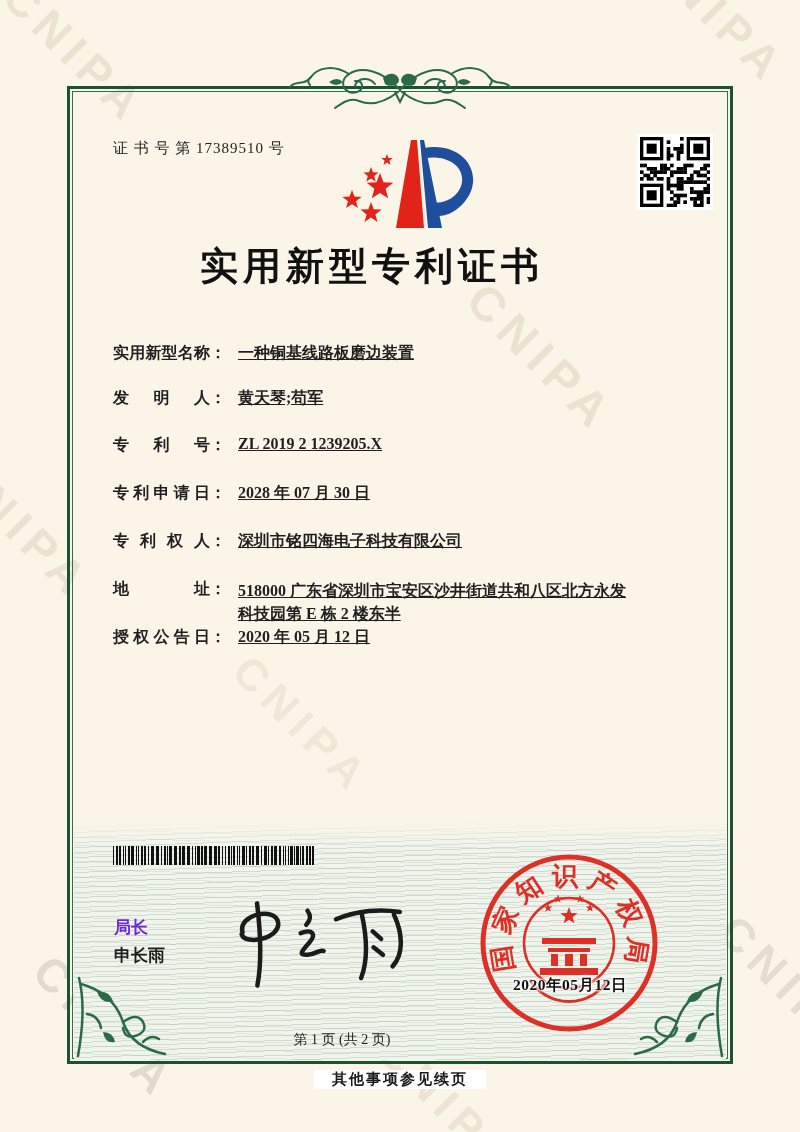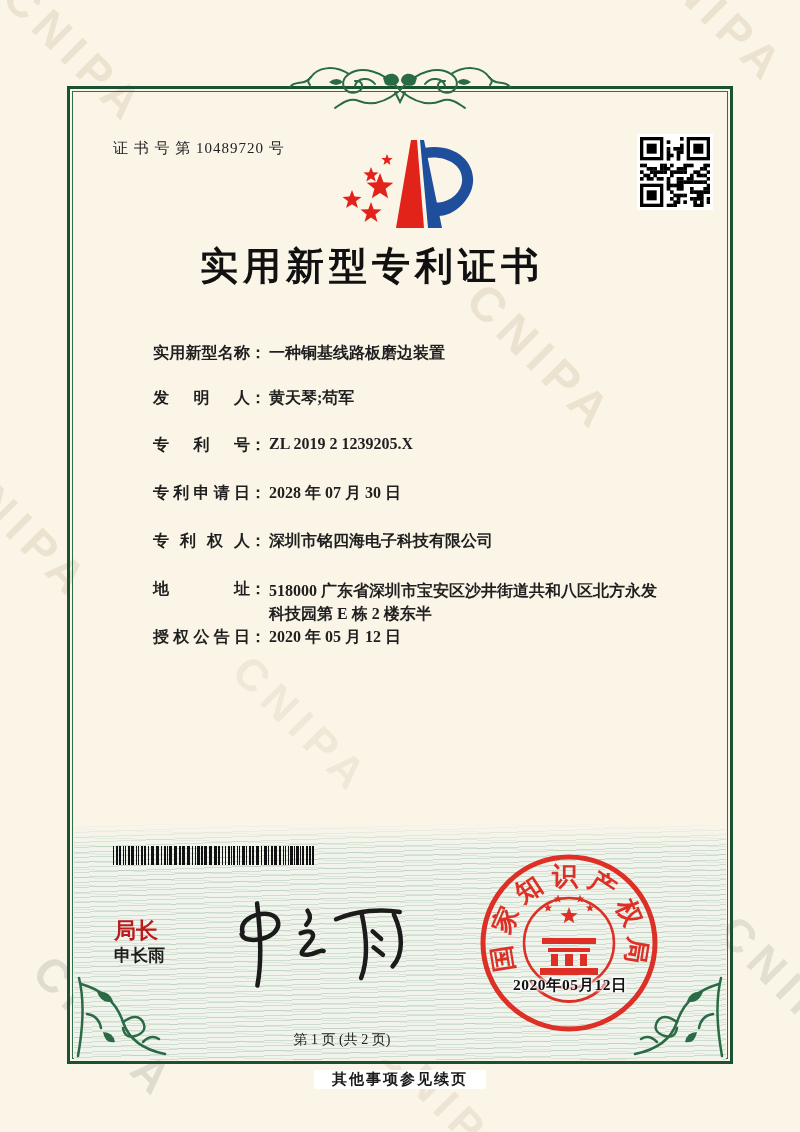--- a/index.html
+++ b/index.html
@@ -51,38 +51,38 @@
   .qr svg{position:absolute;left:3px;top:3px;}
   .title{
     position:absolute;left:0;top:241px;width:744px;
     text-align:center;font-size:38px;font-weight:bold;letter-spacing:5px;
     color:#111;
   }
   
   .frow{position:absolute;left:113px;font-size:16px;font-weight:bold;white-space:nowrap;}
   .flabel{
     display:inline-block;width:97px;vertical-align:top;
-    text-align:justify;text-align-last:justify;margin-left:40px;
+    text-align:justify;text-align-last:justify;
   }
   .fcolon{display:inline-block;vertical-align:top;}
-  .fvalue{display:inline-block;margin-left:3px;vertical-align:top;white-space:pre-line;max-width:500px;}
+  .fvalue{display:inline-block;margin-left:12px;vertical-align:top;white-space:pre-line;max-width:500px;text-decoration:underline;}
   .grant-right{position:absolute;left:335px;top:0;white-space:nowrap;}
   
   .body-text{
     position:absolute;left:112px;top:655px;width:580px;
     font-size:15.5px;line-height:28.5px;color:#191919;
   }
   .body-text p{margin:0;text-indent:2em;text-align:justify;}
   
   .barcode{position:absolute;left:113px;top:846px;width:206px;height:19px;}
   
   .sig-title{
     position:absolute;left:114px;top:916px;
     font-family:"Liberation Sans","DejaVu Sans",sans-serif;
-    font-size:22px;font-weight:bold;color:#b91c1c;
+    font-size:17px;font-weight:bold;color:#6d28d9;
   }
   .sig-name{
     position:absolute;left:114px;top:944px;
     font-family:Liberation Serif, serif;
     font-size:17px;font-weight:bold;color:#1d1d1d;
   }
   .signature{position:absolute;left:225px;top:886px;transform:rotate(-3deg);}
   
   .seal{position:absolute;left:478px;top:852px;width:182px;height:182px;opacity:0.93;}
   .seal-date{
@@ -158,21 +158,21 @@
     <path d="M 6,2 C 12,26 10,52 5,80"></path>
     <path d="M 8,8 C 30,14 44,28 50,46 C 56,64 72,74 92,78"></path>
     <path d="M 50,46 q 14,-10 20,0 q 5,10 -8,14 q -10,3 -12,-8"></path>
     <path d="M 14,38 q 12,2 14,14"></path>
     <path d="M 70,66 q 8,-8 16,-3"></path>
     <path d="M 24,16 q 12,-2 16,9 q -11,4 -16,-9 Z" fill="#2a6b46" stroke="none"></path>
     <path d="M 30,56 q 10,0 12,10 q -10,2 -12,-10 Z" fill="#2a6b46" stroke="none"></path>
   </g>
 </svg>
 
-<div class="cert-no">证 书 号 第 10489720 号</div>
+<div class="cert-no">证 书 号 第 17389510 号</div>
 
 <div class="logo">
   <svg width="140" height="105" viewBox="0 0 140 105" xmlns="http://www.w3.org/2000/svg">
     <polygon points="73,10 79,10 86,98 58,98" fill="#e2231a"></polygon>
     <polygon points="82,10 86,10 104,98 90,98" fill="#1f4e9c"></polygon>
     <path d="M 86,18 C 122,12 142,38 133,61 C 125,80 106,89 96,85 L 93,72 C 107,75 122,66 124,52 C 126,35 108,25 88,28 Z" fill="#1f4e9c"></path>
     <g id="logo-stars">
         <polygon points="49.0,24.0 50.5,28.0 54.7,28.1 51.4,30.8 52.5,34.9 49.0,32.5 45.5,34.9 46.6,30.8 43.3,28.1 47.5,28.0" fill="#e2231a"></polygon>
         <polygon points="33.0,37.0 35.0,42.3 40.6,42.5 36.2,46.0 37.7,51.5 33.0,48.4 28.3,51.5 29.8,46.0 25.4,42.5 31.0,42.3" fill="#e2231a"></polygon>
         <polygon points="42.0,43.0 45.5,52.2 55.3,52.7 47.6,58.8 50.2,68.3 42.0,62.9 33.8,68.3 36.4,58.8 28.7,52.7 38.5,52.2" fill="#e2231a"></polygon>

